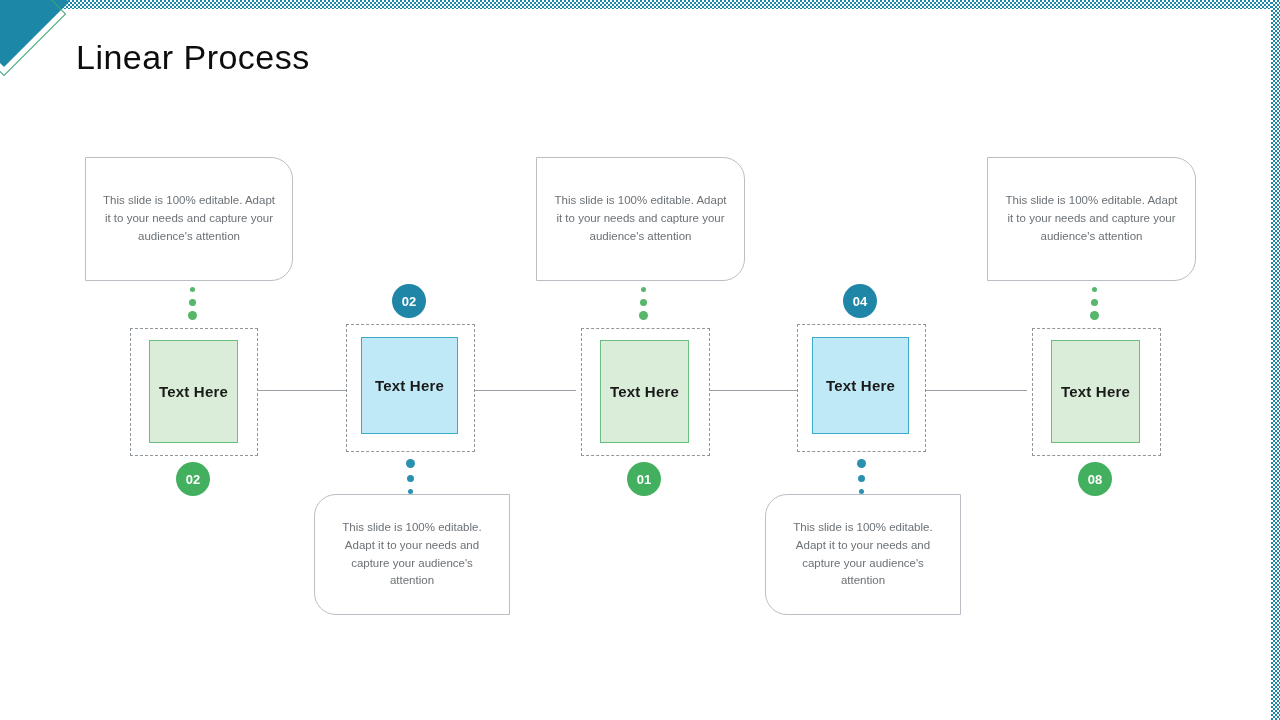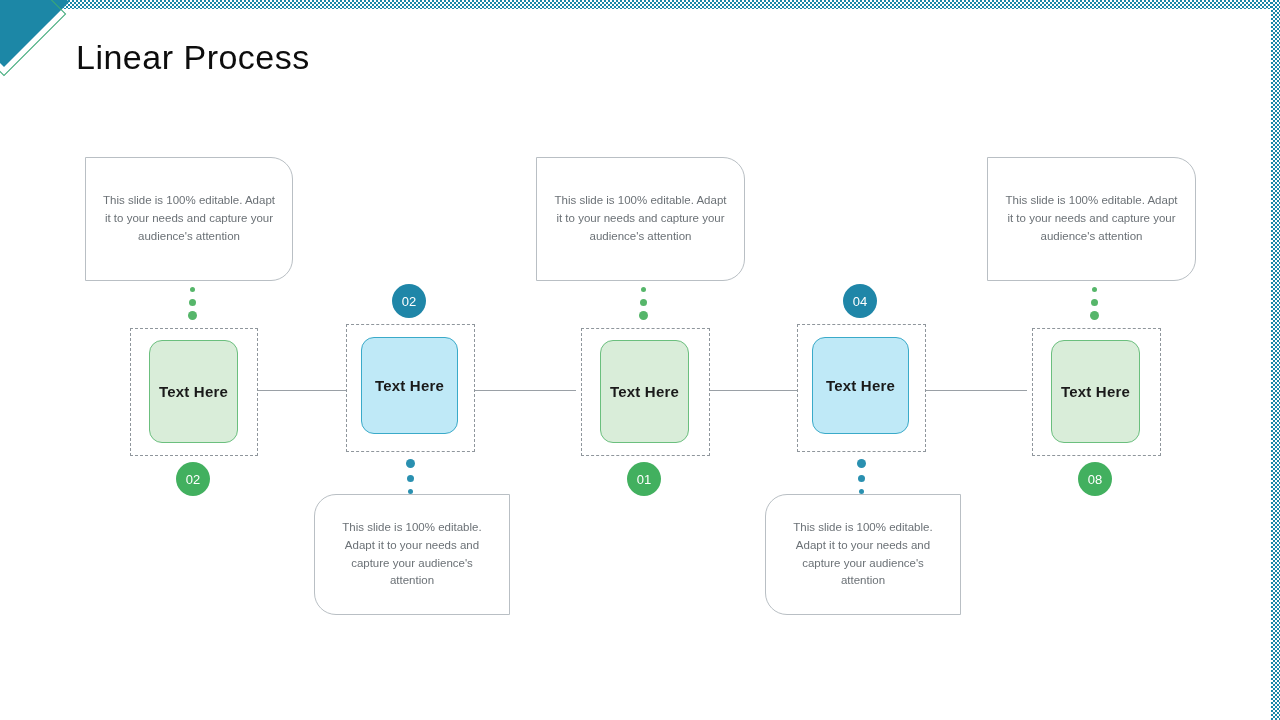--- a/index.html
+++ b/index.html
@@ -63,30 +63,29 @@
     border:1px dashed #8f969c;
     background:#ffffff;
     box-sizing:border-box;
   }
   .step-inner{
     position:absolute;
     box-sizing:border-box;
     display:flex; align-items:center; justify-content:center;
     font-size:15px; font-weight:bold; color:#1a1a1a;
     letter-spacing:0.2px;
-    border-radius:13px;
   }
   .step-inner.green{ background:#d9edd9; border:1px solid #6bbf7e; }
   .step-inner.blue { background:#bfe9f7; border:1px solid #3aaac9; }
 
   
   .badge{
     position:absolute; width:34px; height:34px; border-radius:50%;
     display:flex; align-items:center; justify-content:center;
-    color:#ffffff; font-size:13px; font-weight:normal;
+    color:#ffffff; font-size:13px; font-weight:bold;
   }
   .badge.green{ background:#42b05f; }
   .badge.blue { background:#1f86a8; }
 
   
   .callout{
     position:absolute;
     border:1px solid #b9bfc4;
     background:#ffffff;
     box-sizing:border-box;

